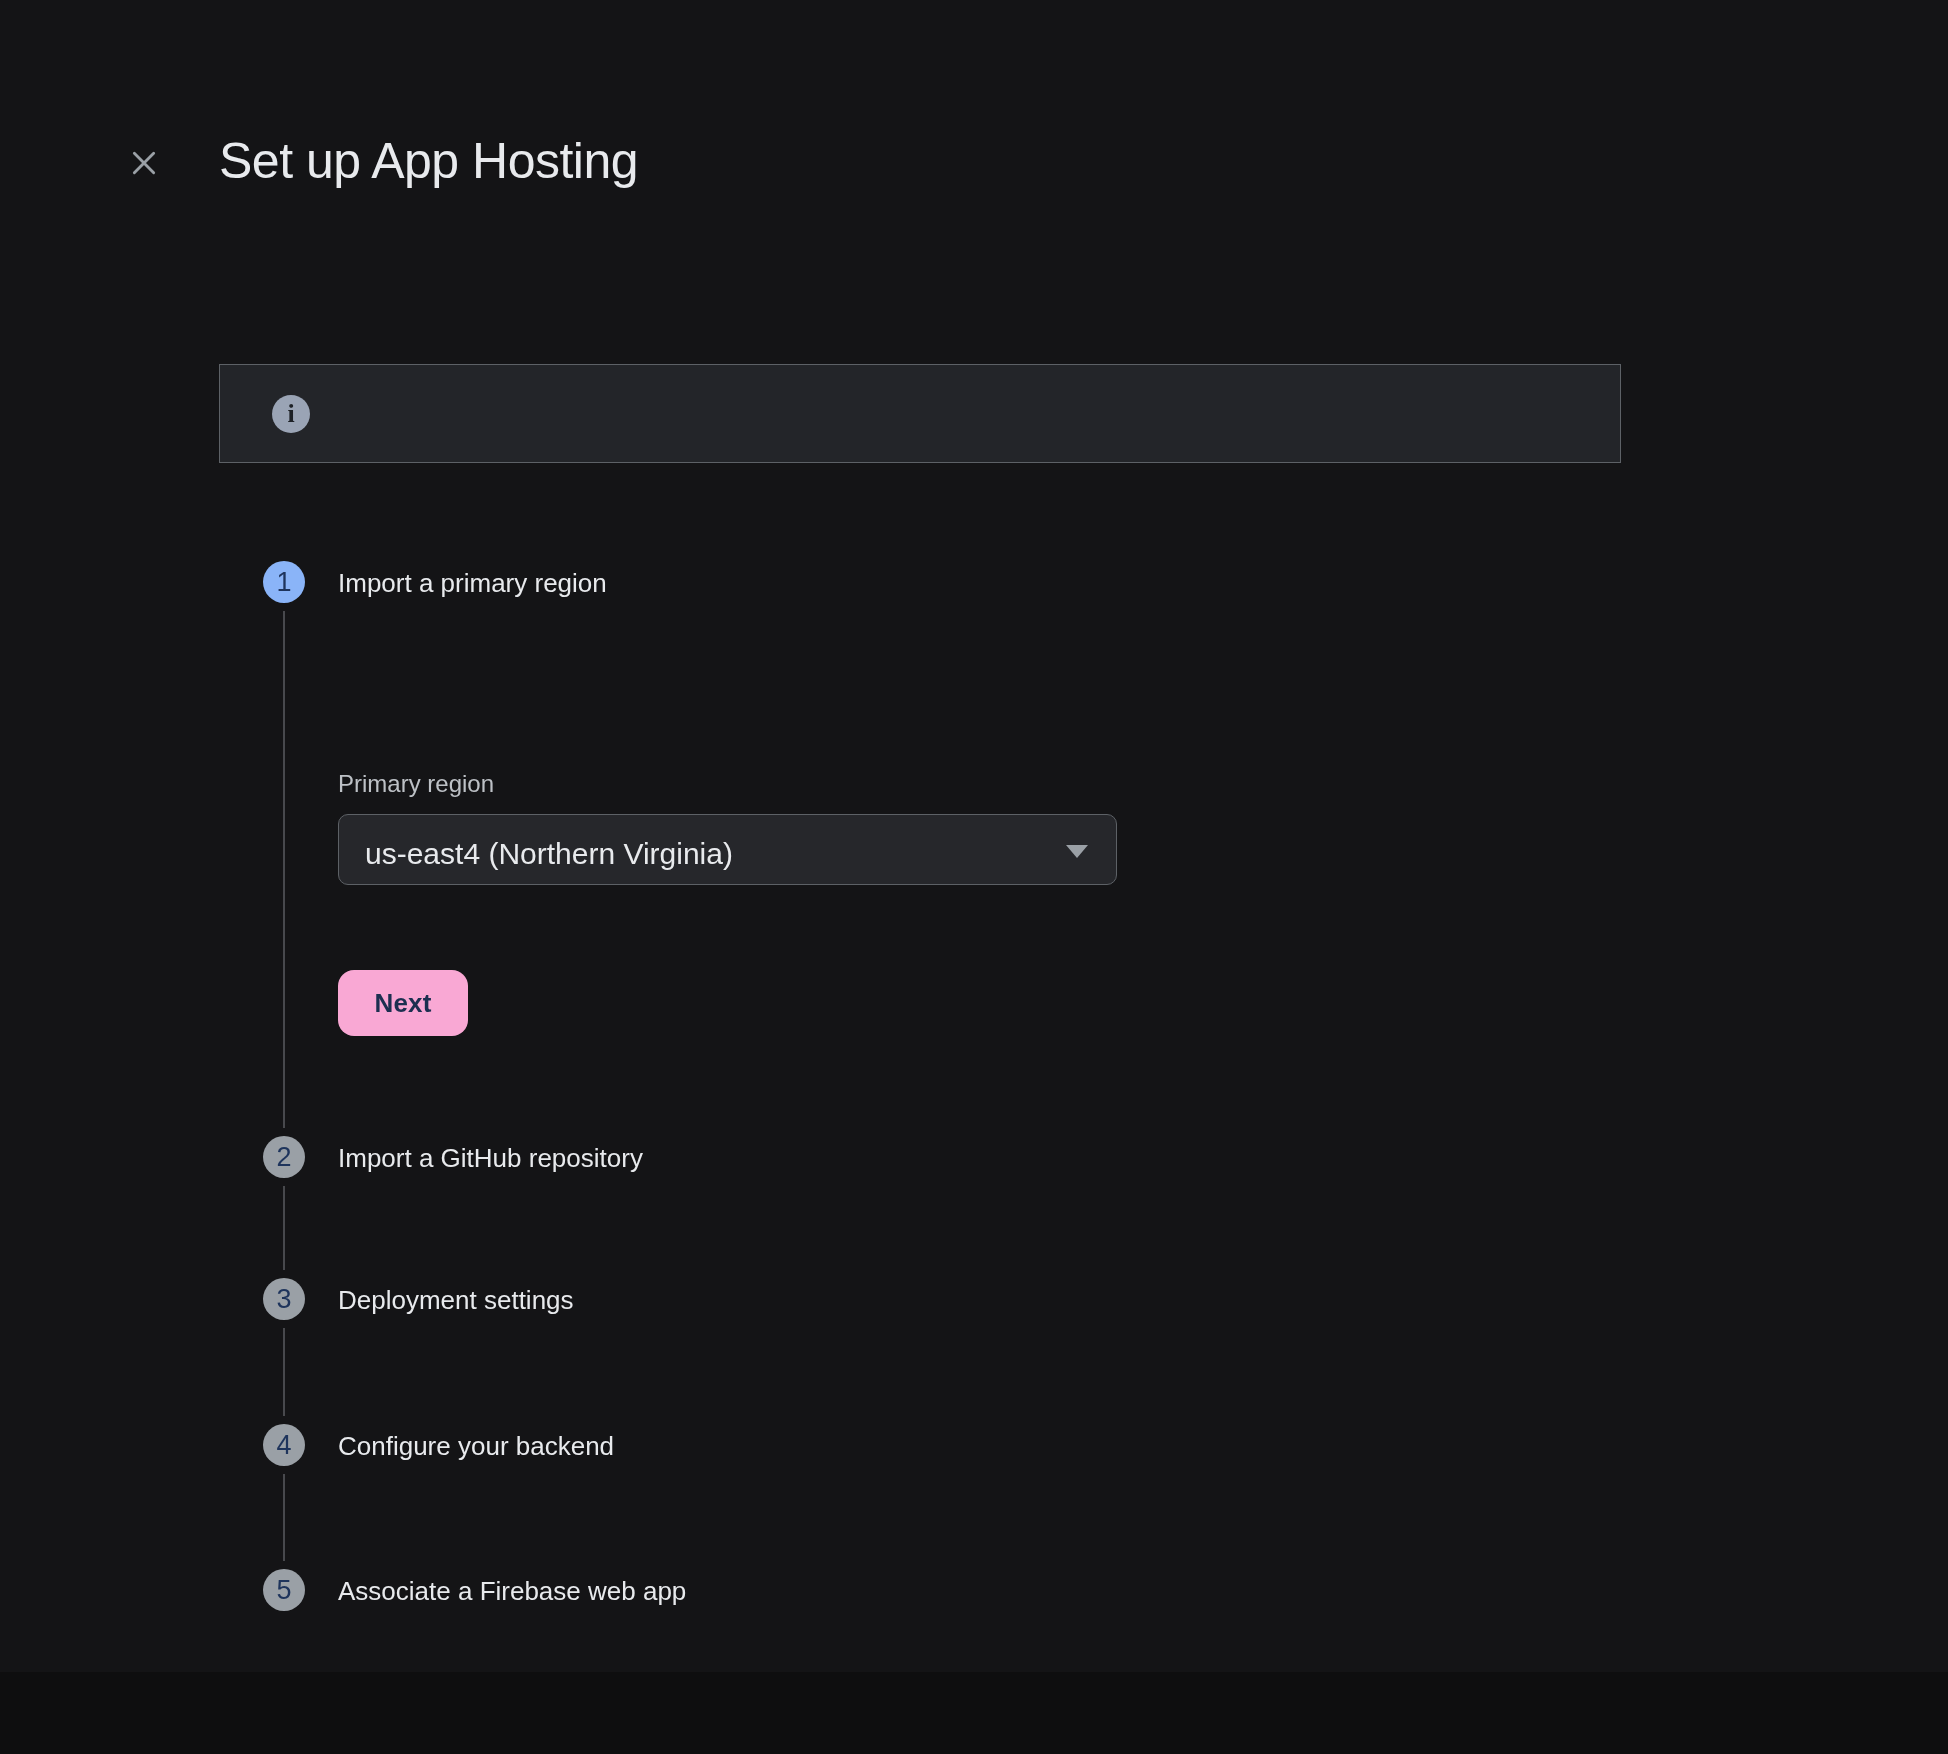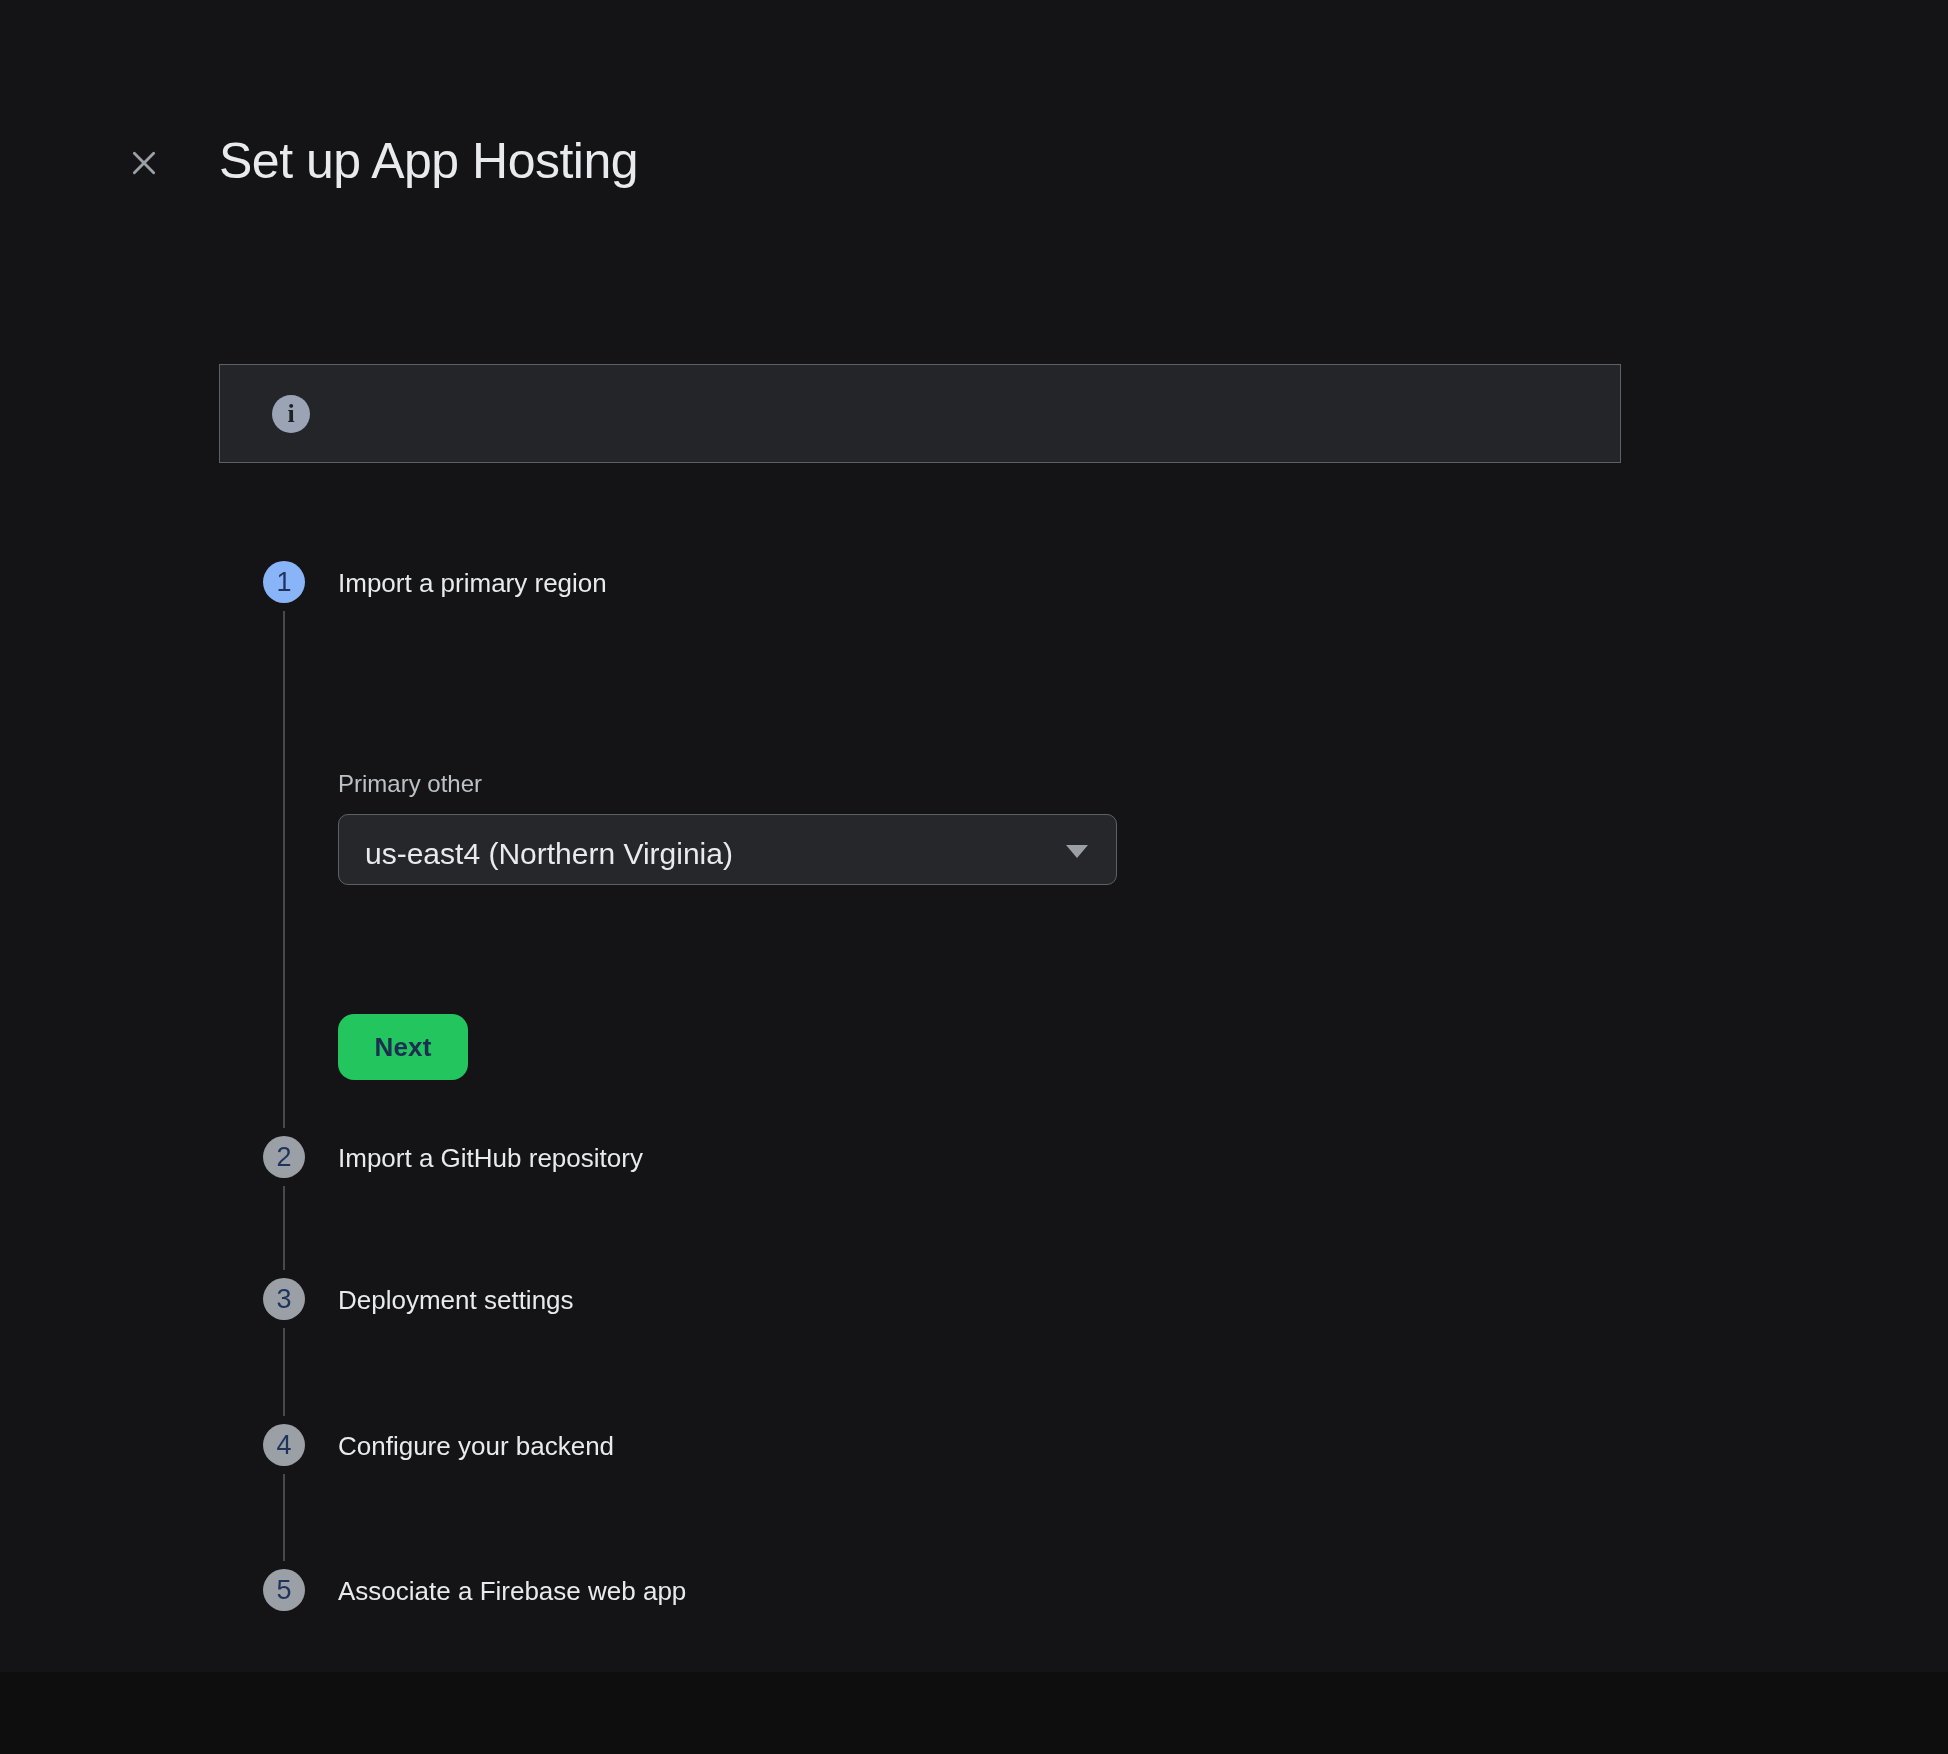--- a/index.html
+++ b/index.html
@@ -168,30 +168,30 @@
     width: 0; height: 0;
     border-left: 11px solid transparent;
     border-right: 11px solid transparent;
     border-top: 13px solid #9aa0a6;
   }
 
   .next-btn {
     position: absolute;
     left: 338px; top: 970px;
     width: 130px; height: 66px;
-    background: #22c55e;
+    background: #f9a8d4;
     color: #1c2f50;
     border: none;
     border-radius: 16px;
     font-family: inherit;
     font-size: 26px;
     font-weight: 700;
     letter-spacing: 0.2px;
     cursor: pointer;
-    display: flex; align-items: center; justify-content: center; margin-top: 44px;
+    display: flex; align-items: center; justify-content: center;
   }
 </style>
 </head>
 <body>
 
 <div class="screen">
 
   <button class="close-btn" aria-label="Close">
     <span style="display:flex">
       <svg width="40" height="40" viewBox="0 0 24 24" fill="none">
@@ -211,21 +211,21 @@
   <div class="connector c4"></div>
 
   <div class="step-header sh1">
     <div class="step-circle active">
       <span>1</span>
     </div>
     <div class="step-title">Import a primary region</div>
   </div>
 
 
-  <label class="field-label">Primary other</label>
+  <label class="field-label">Primary region</label>
 
   <div class="select-box" role="combobox">
     <span class="select-value">us-east4 (Northern Virginia)</span>
     <span class="dropdown-arrow"></span>
   </div>
 
   <button class="next-btn">Next</button>
 
   <div class="step-header sh2">
     <div class="step-circle inactive">

